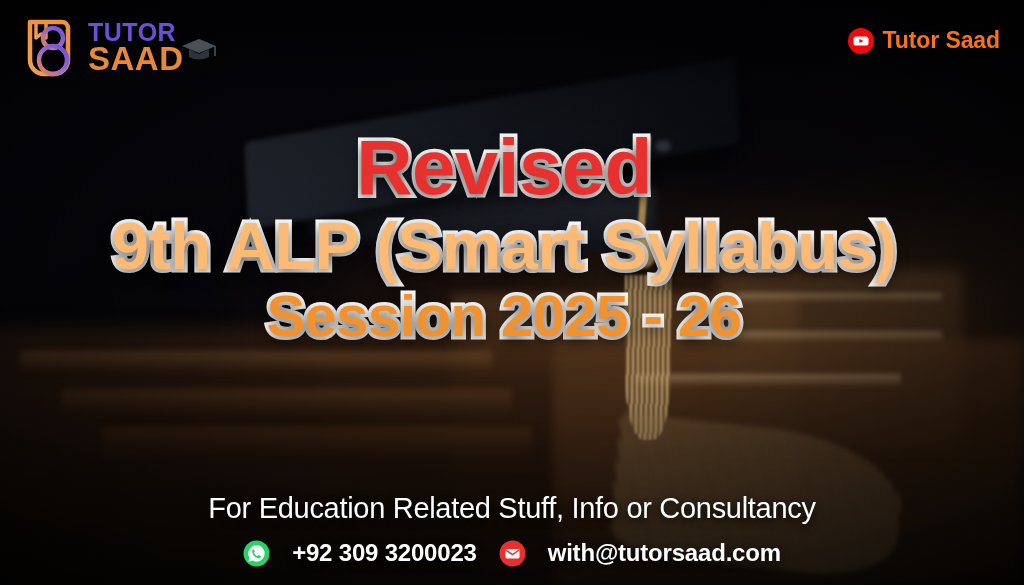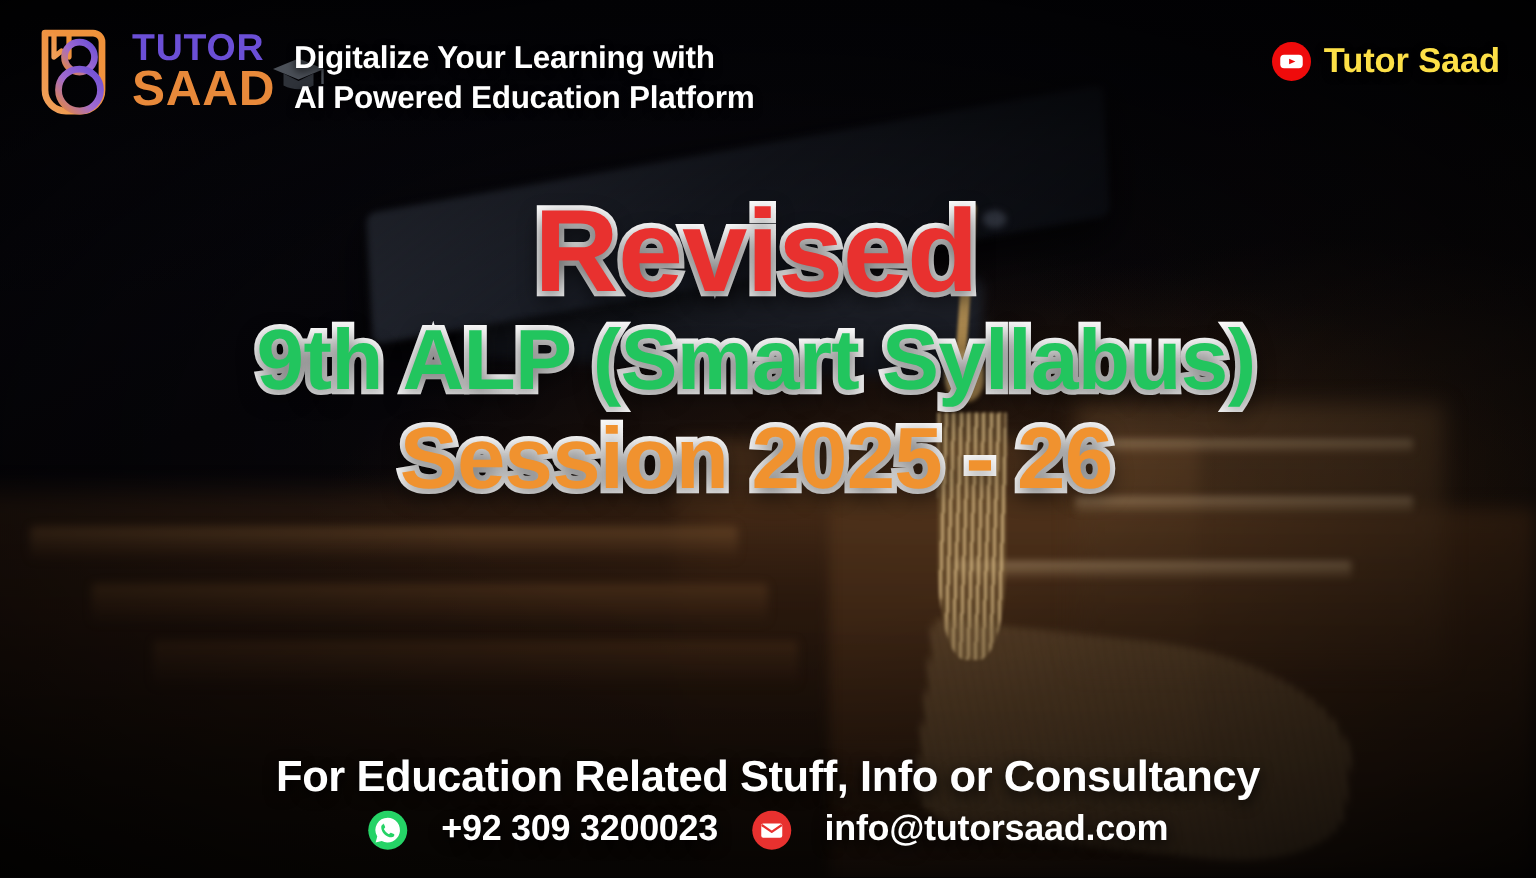--- a/index.html
+++ b/index.html
@@ -159,21 +159,21 @@
     letter-spacing:-0.2px;
     text-shadow:0 2px 6px rgba(0,0,0,0.9);
   }
 
   .yt-badge {
     position:absolute; right:24px; top:27px;
     display:flex; align-items:center; gap:9px;
   }
   .yt-icon { width:26px; height:26px; flex:0 0 auto; }
   .yt-label {
-    color:#fde047; font-weight:bold; font-size:23px; letter-spacing:-0.1px;
+    color:#f97316; font-weight:bold; font-size:23px; letter-spacing:-0.1px;
     text-shadow:0 2px 6px rgba(0,0,0,0.9);
   }
 
   
   .title-block {
     position:absolute; left:0; right:16px; top:128px; z-index:20;
     text-align:center;
   }
   .title-line {
     font-family:"Liberation Sans", sans-serif;
@@ -184,41 +184,41 @@
   }
   .title-revised {
     font-size:78px;
     color:#e8312f;
     -webkit-text-stroke:7px #ffffff;
     paint-order:stroke fill;
     text-shadow:0 5px 14px rgba(0,0,0,0.75);
     margin-bottom:6px;
   }
   .title-alp {
-    font-size:57px;
-    color:#22c55e;
+    font-size:67px;
+    color:#fdba74;
     -webkit-text-stroke:7px #ffffff;
     paint-order:stroke fill;
     text-shadow:0 5px 14px rgba(0,0,0,0.75);
     margin-bottom:8px;
   }
   .title-session {
     font-size:58px;
     color:#f0922f;
     -webkit-text-stroke:7px #ffffff;
     paint-order:stroke fill;
     text-shadow:0 5px 14px rgba(0,0,0,0.75);
   }
 
   
   .footer { position:absolute; left:0; right:0; bottom:18px; z-index:20; text-align:center; }
   .footer-head {
-    color:#ffffff; font-weight:bold; font-size:29px; letter-spacing:-0.3px;
+    color:#ffffff; font-weight:normal; font-size:29px; letter-spacing:-0.3px;
     text-shadow:0 3px 9px rgba(0,0,0,0.95);
-    margin-bottom:4px;
+    margin-bottom:14px;
   }
   .contact-row {
     display:flex; align-items:center; justify-content:center; gap:22px;
   }
   .contact-item { display:flex; align-items:center; gap:22px; }
   .contact-text {
     color:#ffffff; font-weight:bold; font-size:24px; letter-spacing:-0.2px;
     text-shadow:0 3px 9px rgba(0,0,0,0.95);
   }
   .c-icon { width:27px; height:27px; flex:0 0 auto; display:block; }
@@ -280,24 +280,20 @@
         <span class="logo-tutor">TUTOR</span>
         <span class="logo-saad">SAAD</span>
         <svg class="logo-cap" viewBox="0 0 38 26">
           <path d="M2 9 L19 2 L36 9 L19 16 Z" fill="#4b5058"></path>
           <path d="M9 12 L9 20 Q19 25 29 20 L29 12 L19 17 Z" fill="#2e3239"></path>
           <path d="M35 9 L35 19" stroke="#4b5058" stroke-width="1.6" fill="none"></path>
         </svg>
       </div>
     </div>
 
-    <div class="tagline">
-      <div>Digitalize Your Learning with</div>
-      <div>AI Powered Education Platform</div>
-    </div>
 
     <div class="yt-badge">
       <svg class="yt-icon" viewBox="0 0 26 26">
         <circle cx="13" cy="13" r="13" fill="#ef0b0b"></circle>
         <rect x="5.5" y="8.5" width="15" height="9" rx="2.6" fill="#ffffff"></rect>
         <path d="M11.4 11.1 L15.6 13 L11.4 14.9 Z" fill="#ef0b0b"></path>
       </svg>
       <span class="yt-label">Tutor Saad</span>
     </div>
   </div>
@@ -321,19 +317,19 @@
         </svg>
         <span class="contact-text">+92 309 3200023</span>
       </div>
 
       <div class="contact-item">
         <svg class="c-icon" viewBox="0 0 27 27">
           <circle cx="13.5" cy="13.5" r="13" fill="#e8312f"></circle>
           <rect x="6.5" y="9" width="14" height="9.5" rx="1.4" fill="#ffffff"></rect>
           <path d="M6.8 10 L13.5 14.6 L20.2 10" fill="none" stroke="#e8312f" stroke-width="1.5" stroke-linejoin="round"></path>
         </svg>
-        <span class="contact-text">info@tutorsaad.com</span>
+        <span class="contact-text">with@tutorsaad.com</span>
       </div>
 
     </div>
   </div>
 
 </div>
 
 </body></html>

